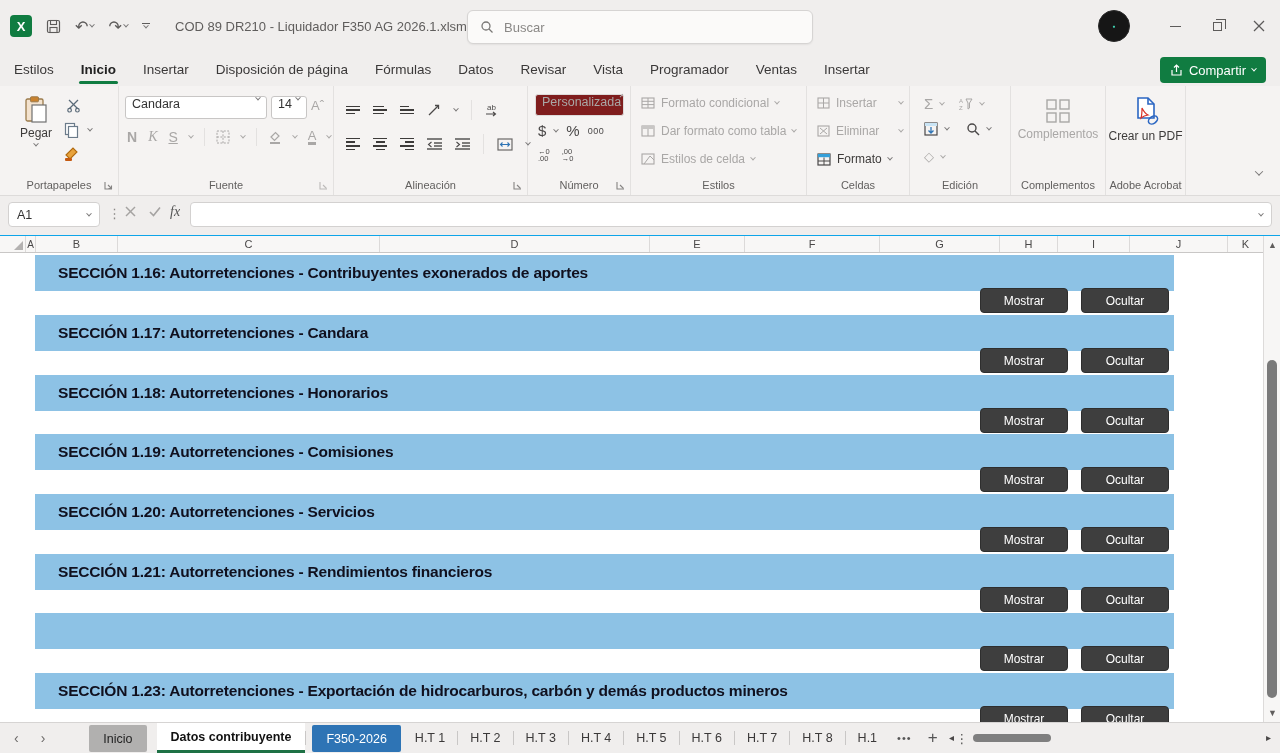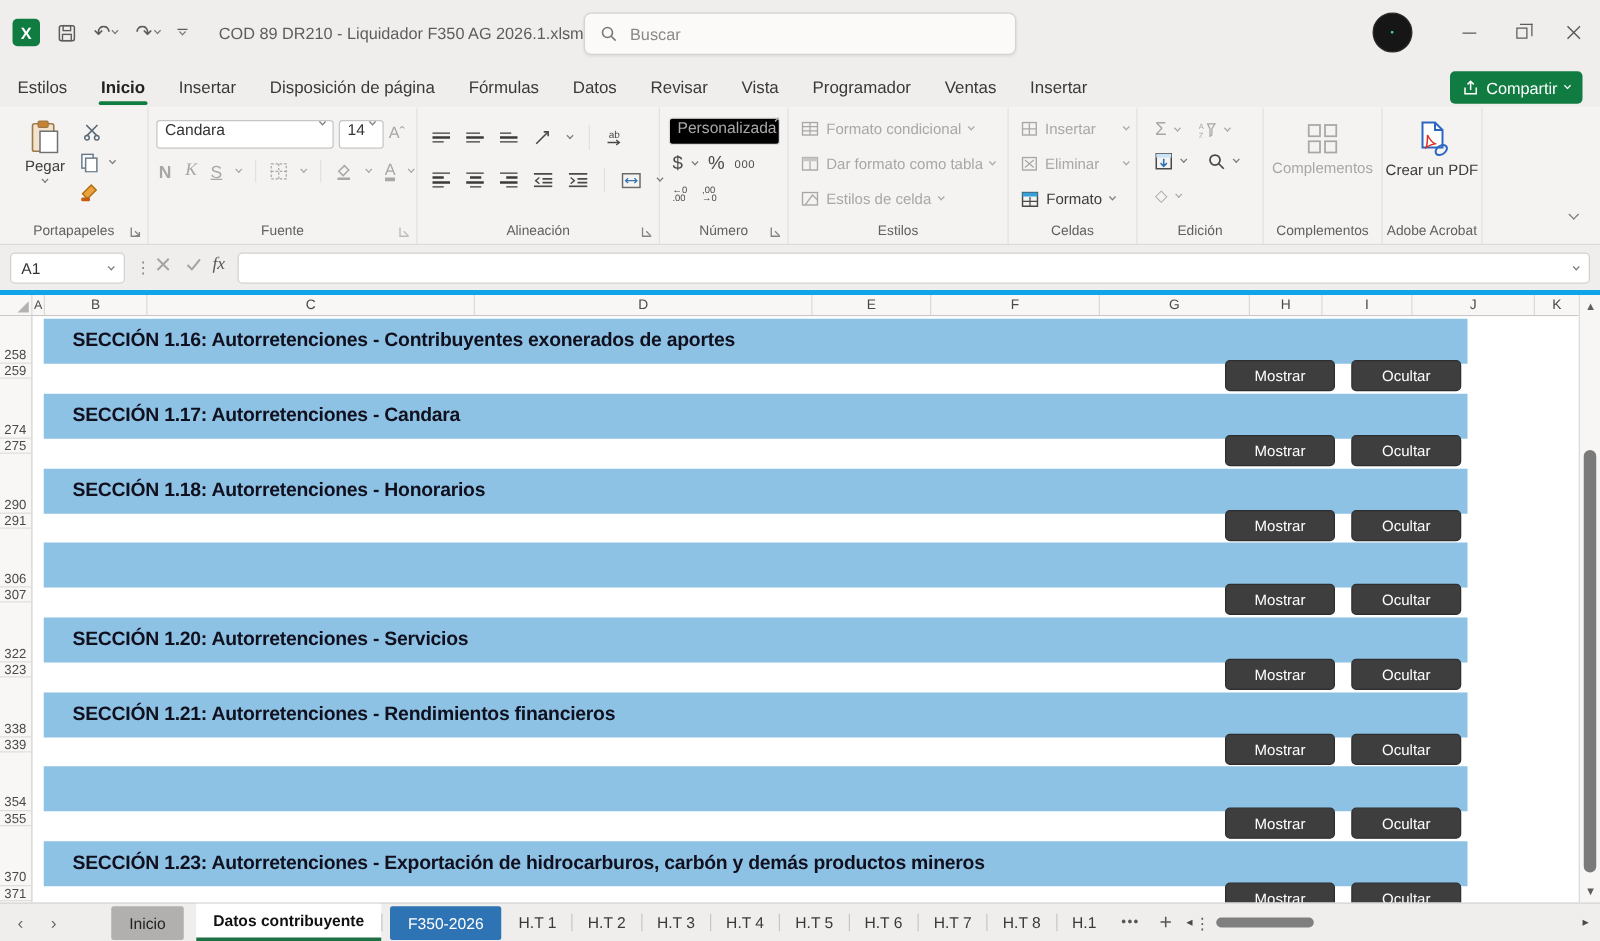--- a/index.html
+++ b/index.html
@@ -50,30 +50,30 @@
   .ribbon { position:absolute; left:0; top:86px; width:1280px; height:110px; background:#F5F3F2;
             border-bottom:1px solid #DDDBDA; font-size:12px; }
   .grp { position:absolute; top:0; height:109px; border-right:1px solid #E3E1E0; }
   .grp-label { position:absolute; left:0; right:0; bottom:4px; text-align:center; font-size:11px; color:#615f5e; }
   .dlg { position:absolute; right:5px; bottom:5px; width:9px; height:9px; opacity:.75; }
   .dis { color:#A9A7A6 !important; }
   .en  { color:#3d3b3a; }
   .icbox { display:inline-flex; align-items:center; justify-content:center; }
   .combo { background:#fff; border:1px solid #C8C6C5; border-radius:3px; height:23px; display:flex;
            align-items:flex-start; padding:0 6px; font-size:12.5px; color:#333; justify-content:space-between; }
-  .combo.dis { background:#000000; color:#A9A7A6; border-color:#DDDBDA; }
+  .combo.dis { background:#7f1d1d; color:#A9A7A6; border-color:#DDDBDA; }
   .lines { display:inline-flex; flex-direction:column; gap:2px; }
   .lines i { display:block; height:1.6px; background:currentColor; }
   .rlabel { font-size:12px;text-align:right; }
   .bigbtn { display:flex; flex-direction:column; align-items:center; justify-content:center; gap:3px;
             text-align:center; font-size:12px; }
 
   
   .fbar { position:absolute; left:0; top:196px; width:1280px; height:40px; background:#F0EEED;
-          border-bottom:4px solid #0ea5e9; }
+          border-bottom:1px solid #0ea5e9; }
   .namebox { position:absolute; left:8px; top:6px; width:92px; height:25px; background:#fff;
              border:1px solid #D3D1D0; border-radius:4px; display:flex; align-items:center;
              padding:0 8px; justify-content:space-between; font-size:12.5px; color:#333; }
   .fdots { position:absolute; left:108px; top:10px; color:#8a8886; font-size:13px; }
   .fbtn { position:absolute; top:9px; }
   .fx-input { position:absolute; left:190px; top:6px; right:8px; height:25px; background:#fff;
               border:1px solid #D3D1D0; border-radius:4px; display:flex; align-items:center;
               justify-content:flex-end; padding:0 8px; }
   .fx-it { font-family:"Liberation Serif", serif; font-style:italic; font-size:14px; color:#555; }
 
@@ -559,55 +559,38 @@
     <div class="ch" style="width:95px;">E</div>
     <div class="ch" style="width:135px;">F</div>
     <div class="ch" style="width:120px;">G</div>
     <div class="ch" style="width:58px;">H</div>
     <div class="ch" style="width:72px;">I</div>
     <div class="ch" style="width:98px;">J</div>
     <div class="ch" style="width:35px;border-right:none;">K</div>
   </div>
 
   <div class="sheet">
-    <div class="rowheader">
-      <div class="rnum tall" style="top:2px">258</div>
-      <div class="rnum short" style="top:38px">259</div>
-      <div class="rnum tall" style="top:62px">274</div>
-      <div class="rnum short" style="top:98px">275</div>
-      <div class="rnum tall" style="top:122px">290</div>
-      <div class="rnum short" style="top:158px">291</div>
-      <div class="rnum tall" style="top:181px">306</div>
-      <div class="rnum short" style="top:217px">307</div>
-      <div class="rnum tall" style="top:241px">322</div>
-      <div class="rnum short" style="top:277px">323</div>
-      <div class="rnum tall" style="top:301px">338</div>
-      <div class="rnum short" style="top:337px">339</div>
-      <div class="rnum tall" style="top:360px">354</div>
-      <div class="rnum short" style="top:396px">355</div>
-      <div class="rnum tall" style="top:420px">370</div>
-      <div class="rnum short" style="top:456px">371</div>
-    </div>
 
     <div class="band" style="top:2px">
       <span class="band-title">SECCIÓN 1.16: Autorretenciones - Contribuyentes exonerados de aportes</span>
       <button class="btn-dark btn-show">Mostrar</button>
       <button class="btn-dark btn-hide">Ocultar</button>
     </div>
     <div class="band" style="top:62px">
       <span class="band-title">SECCIÓN 1.17: Autorretenciones - Candara</span>
       <button class="btn-dark btn-show">Mostrar</button>
       <button class="btn-dark btn-hide">Ocultar</button>
     </div>
     <div class="band" style="top:122px">
       <span class="band-title">SECCIÓN 1.18: Autorretenciones - Honorarios</span>
       <button class="btn-dark btn-show">Mostrar</button>
       <button class="btn-dark btn-hide">Ocultar</button>
     </div>
     <div class="band" style="top:181px">
+      <span class="band-title">SECCIÓN 1.19: Autorretenciones - Comisiones</span>
       <button class="btn-dark btn-show">Mostrar</button>
       <button class="btn-dark btn-hide">Ocultar</button>
     </div>
     <div class="band" style="top:241px">
       <span class="band-title">SECCIÓN 1.20: Autorretenciones - Servicios</span>
       <button class="btn-dark btn-show">Mostrar</button>
       <button class="btn-dark btn-hide">Ocultar</button>
     </div>
     <div class="band" style="top:301px">
       <span class="band-title">SECCIÓN 1.21: Autorretenciones - Rendimientos financieros</span>

